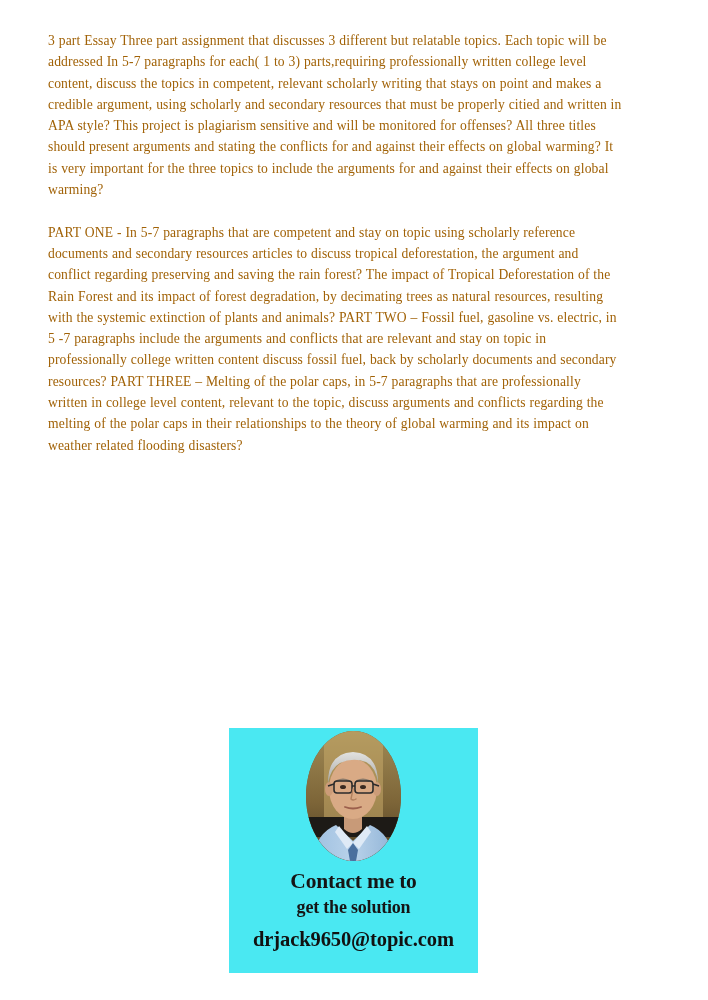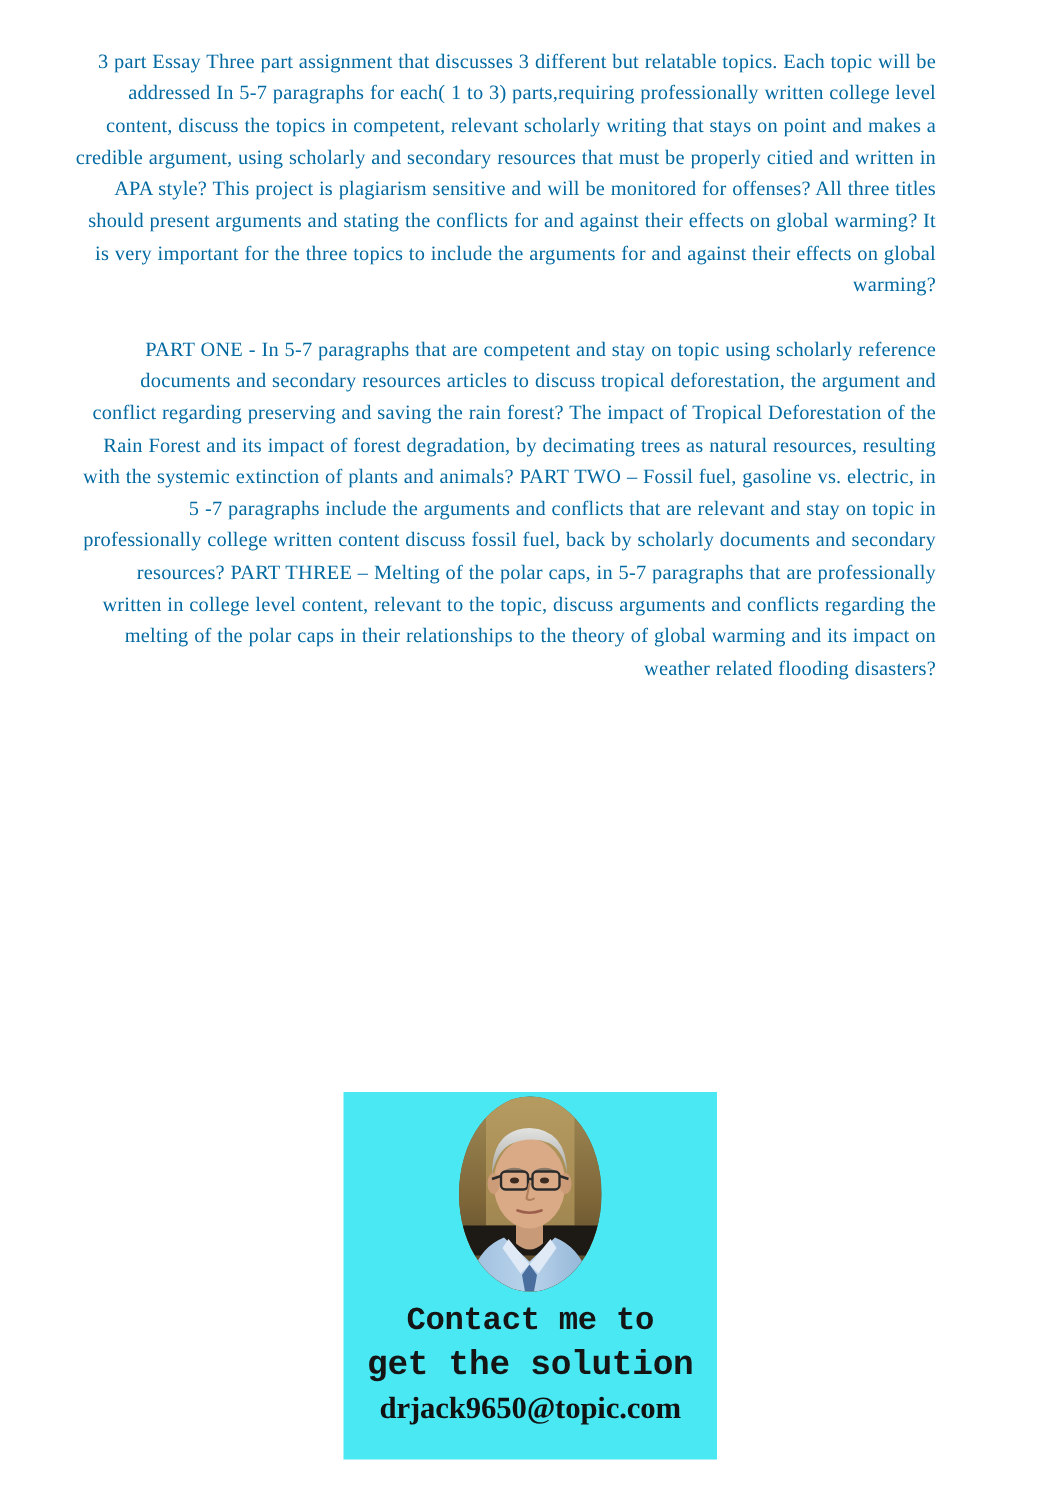--- a/index.html
+++ b/index.html
@@ -27,22 +27,22 @@
     position: absolute;
     left: 48px;
     top: 30px;
     width: 576px;
   }
 
   .para {
     font-family: "Liberation Serif", "DejaVu Serif", serif;
     font-size: 13.6px;
     line-height: 21.3px;
-    color: #0369a1;
-    text-align: right;
+    color: #a16207;
+    text-align: left;
     margin: 0;
     letter-spacing: 0.01em;
     word-spacing: 0.02em;
   }
 
   .para-gap {
     height: 21.3px;
   }
 
   
@@ -71,34 +71,34 @@
     display: block;
     width: 95px;
     height: 130px;
   }
 
   .promo-line {
     position: absolute;
     left: 0;
     width: 249px;
     text-align: center;
-    font-family: Liberation Mono, monospace;
+    font-family: Liberation Serif, serif;
     font-weight: bold;
     color: #151515;
     letter-spacing: -0.2px;
   }
 
   .promo-line-1 {
     top: 141px;
     font-size: 21.5px;
   }
 
   .promo-line-2 {
     top: 169px;
-    font-size: 23px;
+    font-size: 18px;
   }
 
   .promo-email {
     position: absolute;
     left: 0;
     top: 200px;
     width: 249px;
     text-align: center;
     font-family: "Liberation Serif", "DejaVu Serif", serif;
     font-weight: bold;

